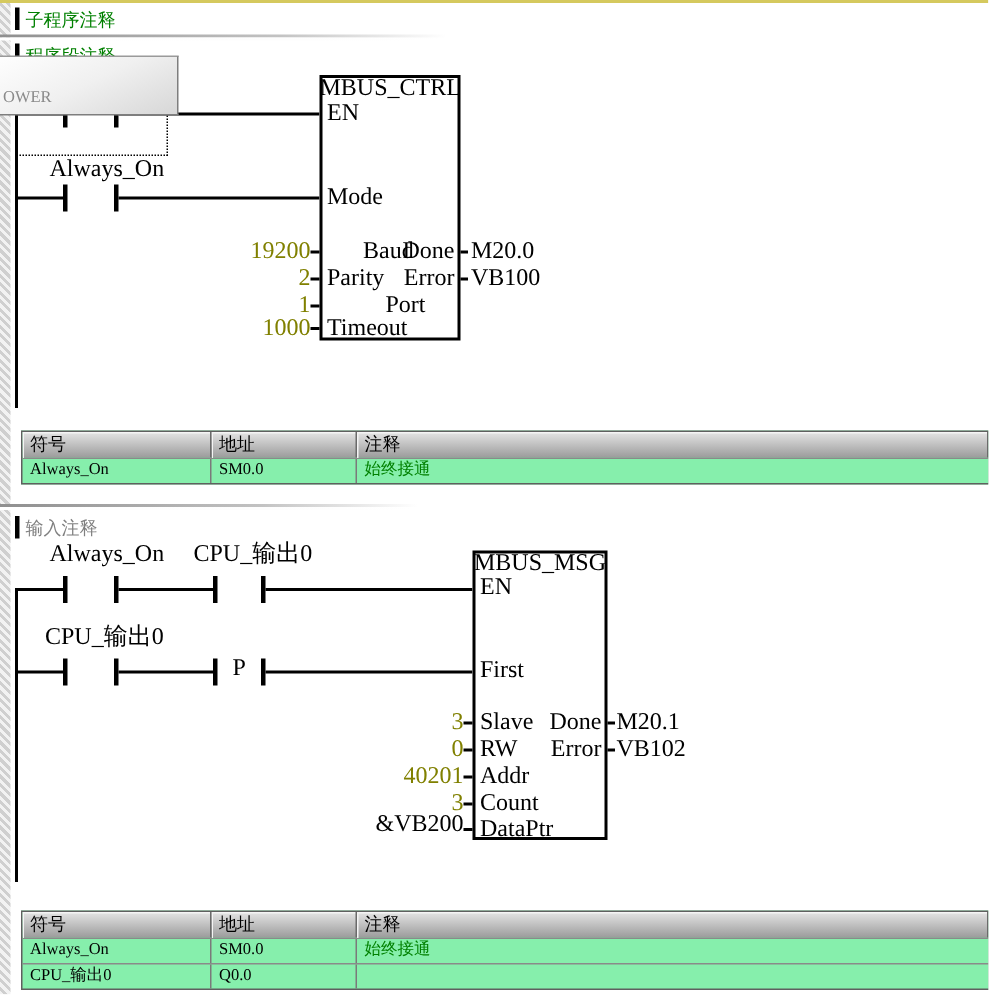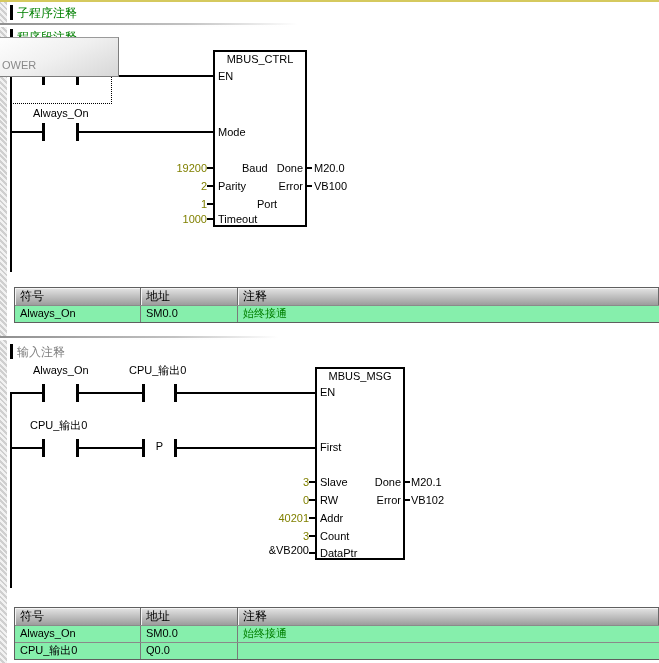--- a/index.html
+++ b/index.html
@@ -1,18 +1,18 @@
 <!DOCTYPE html>
 <html><head>
 <meta charset="utf-8">
 <style>
   html,body{margin:0;padding:0;background:#fff;}
   #screen{position:relative;width:659px;height:663px;background:#ffffff;overflow:hidden;
-          font-family:Liberation Sans, sans-serif;}
-  .txt{position:absolute;font-size:11px;line-height:12px;white-space:nowrap;color:#000;}
+          font-family:Liberation Serif, serif;}
+  .txt{position:absolute;font-size:16px;line-height:12px;white-space:nowrap;color:#000;}
   .cn{font-size:12px;line-height:14px;}
   .green{color:#008000;}
   .grayc{color:#808080;}
   .olive{color:#808000;}
   .right{text-align:right;}
   .center{text-align:center;}
   .hline{position:absolute;height:2px;background:#000;}
   .vline{position:absolute;width:2px;background:#000;}
   .cbar{position:absolute;width:3px;height:18px;background:#000;}
   .tick{position:absolute;height:2px;background:#000;}

